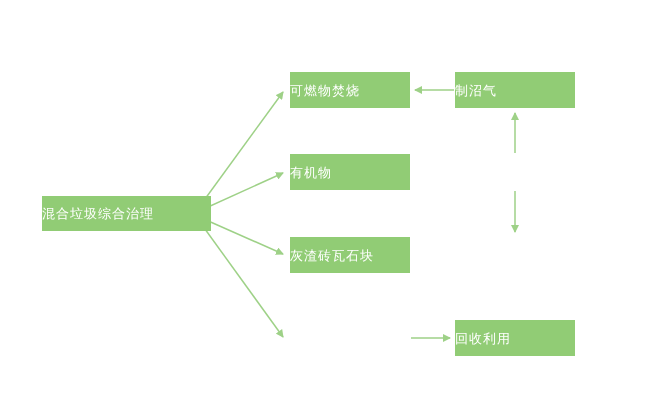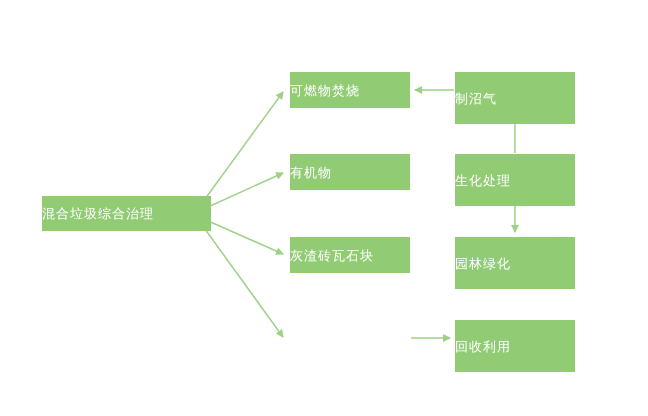--- a/index.html
+++ b/index.html
@@ -31,21 +31,21 @@
     display: flex;
     align-items: center;
     justify-content: flex-start;
     text-align: center;
     letter-spacing: 1px;
     line-height: 1;
     box-sizing: border-box;
   }
   .node-root   { left: 42px;  top: 196px; width: 169px; height: 35px; }
   .node-mid    { left: 290px; width: 120px; height: 36px; }
-  .node-right  { left: 455px; width: 120px; height: 52px; }
+  .node-right  { left: 455px; width: 120px; height: 36px; }
   .row-1 { top: 72px; }
   .row-2 { top: 154px; }
   .row-3 { top: 237px; }
   .row-4 { top: 320px; }
 </style>
 </head>
 <body>
 
 <div class="canvas">
 
@@ -80,23 +80,17 @@
   <div class="node node-mid row-3">
     <span>灰渣砖瓦石块</span>
   </div>
   <div class="node node-mid row-2">
     <span>有机物</span>
   </div>
 
   <div class="node node-right row-1">
     <span>制沼气</span>
   </div>
-  <div class="node node-right row-2">
-    <span>生化处理</span>
-  </div>
-  <div class="node node-right row-3">
-    <span>园林绿化</span>
-  </div>
   <div class="node node-right row-4">
     <span>回收利用</span>
   </div>
 
 </div>
 
 </body></html>

